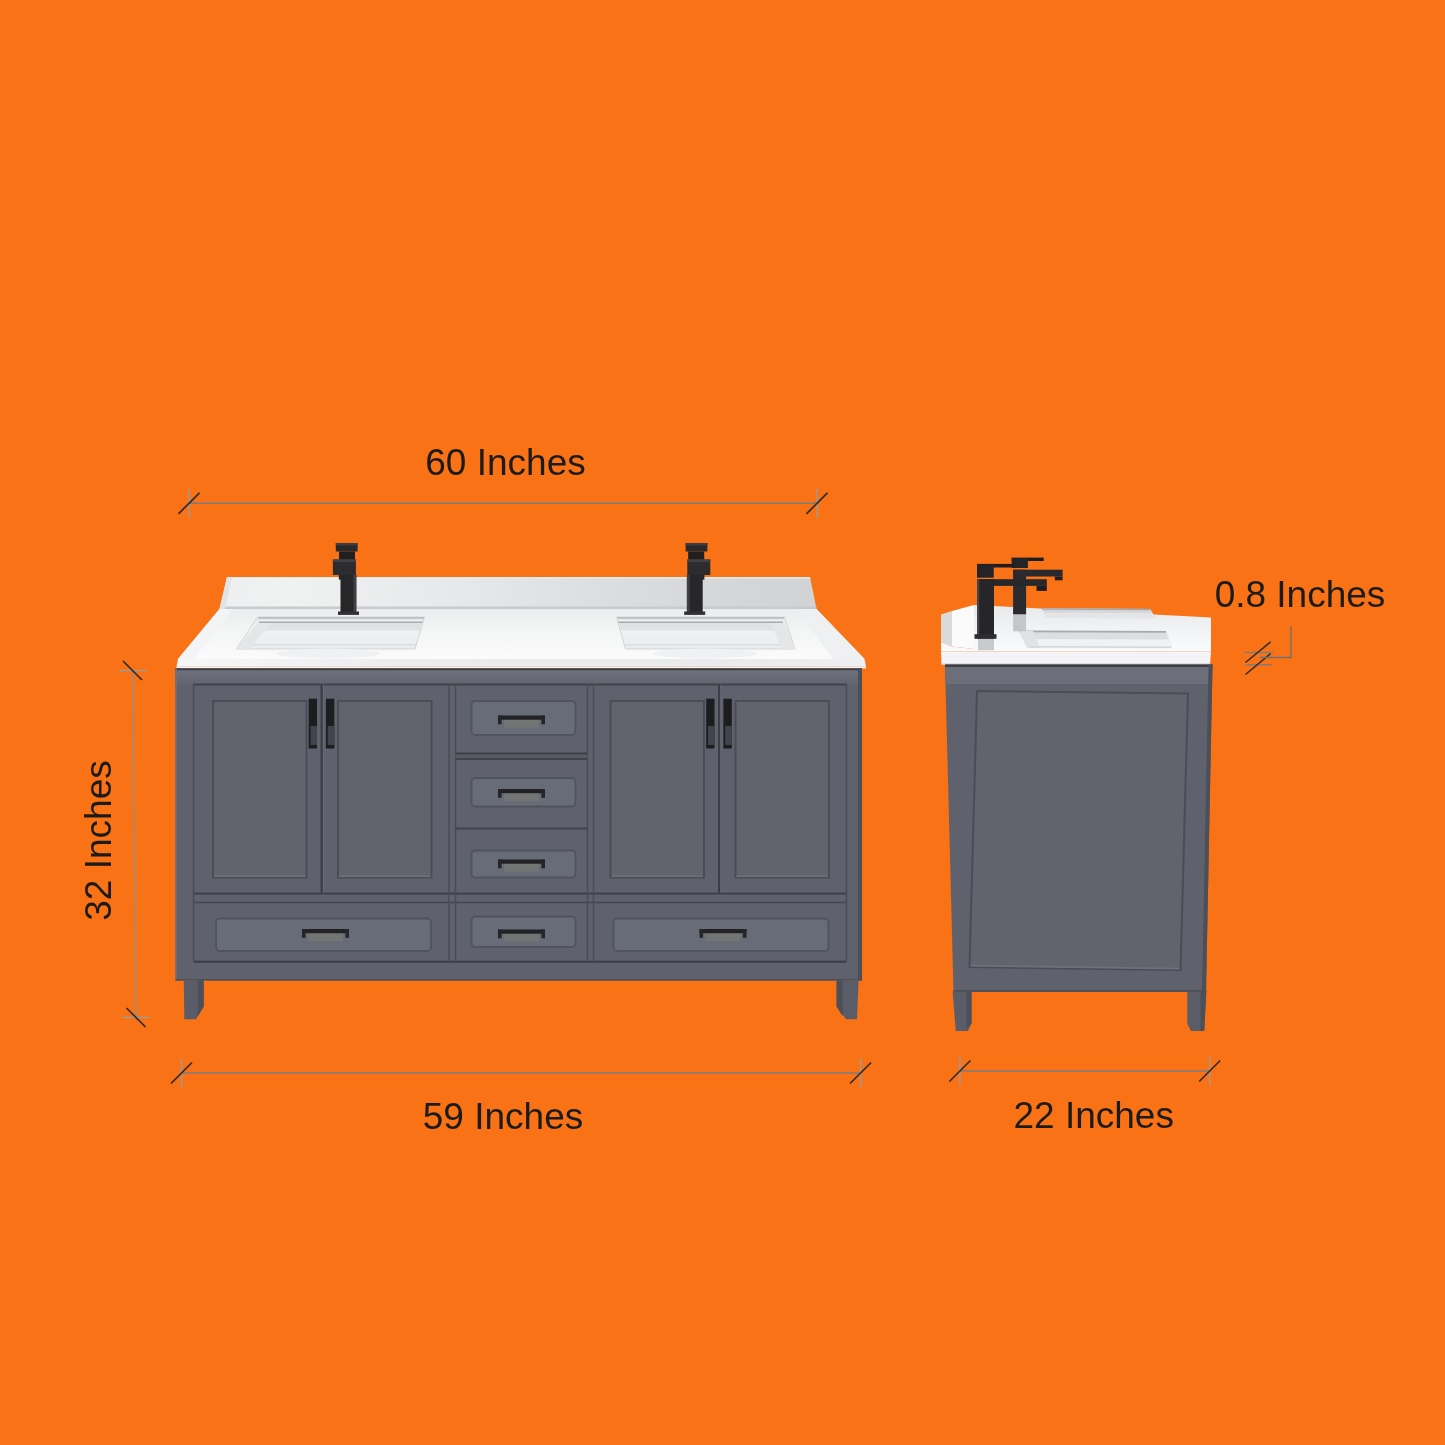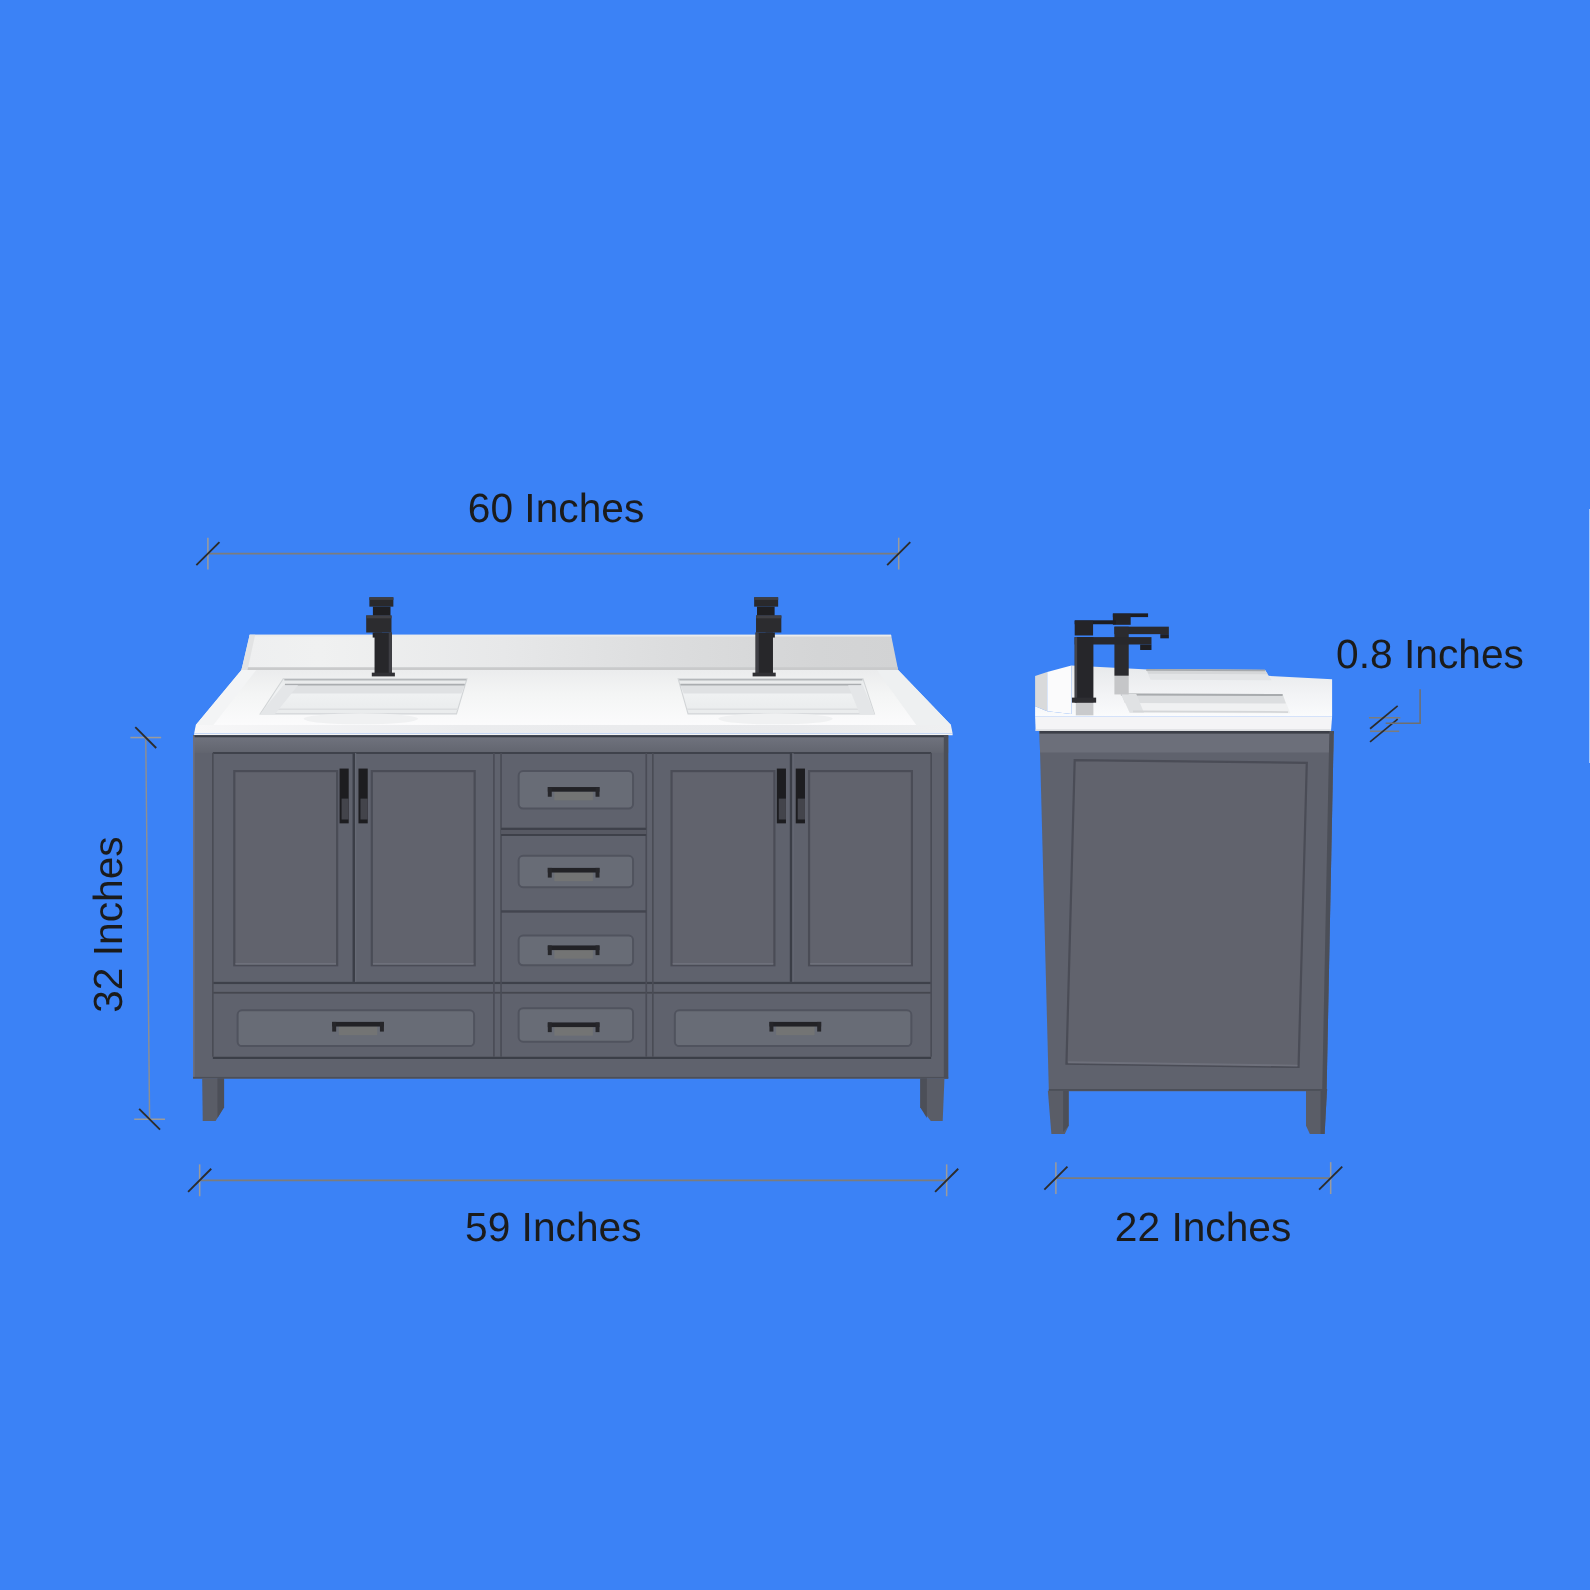--- a/index.html
+++ b/index.html
@@ -1,16 +1,16 @@
 <!DOCTYPE html>
 <html><head>
 <meta charset="utf-8">
 <style>
   html,body{margin:0;padding:0;background:#ffffff;}
-  .stage{position:relative;width:1445px;height:1445px;background:#3b82f6;overflow:hidden;}
+  .stage{position:relative;width:1445px;height:1445px;background:#f97316;overflow:hidden;}
   svg{position:absolute;left:0;top:0;}
   text{font-family:"Liberation Sans",sans-serif;fill:#1b1b1b;}
 </style>
 </head>
 <body>
 <div class="stage">
 <svg width="1445" height="1445" viewBox="0 0 1445 1445">
 <defs>
   <linearGradient id="gBack" x1="0" y1="0" x2="1" y2="0">
     <stop offset="0" stop-color="#eeeff0"></stop>

